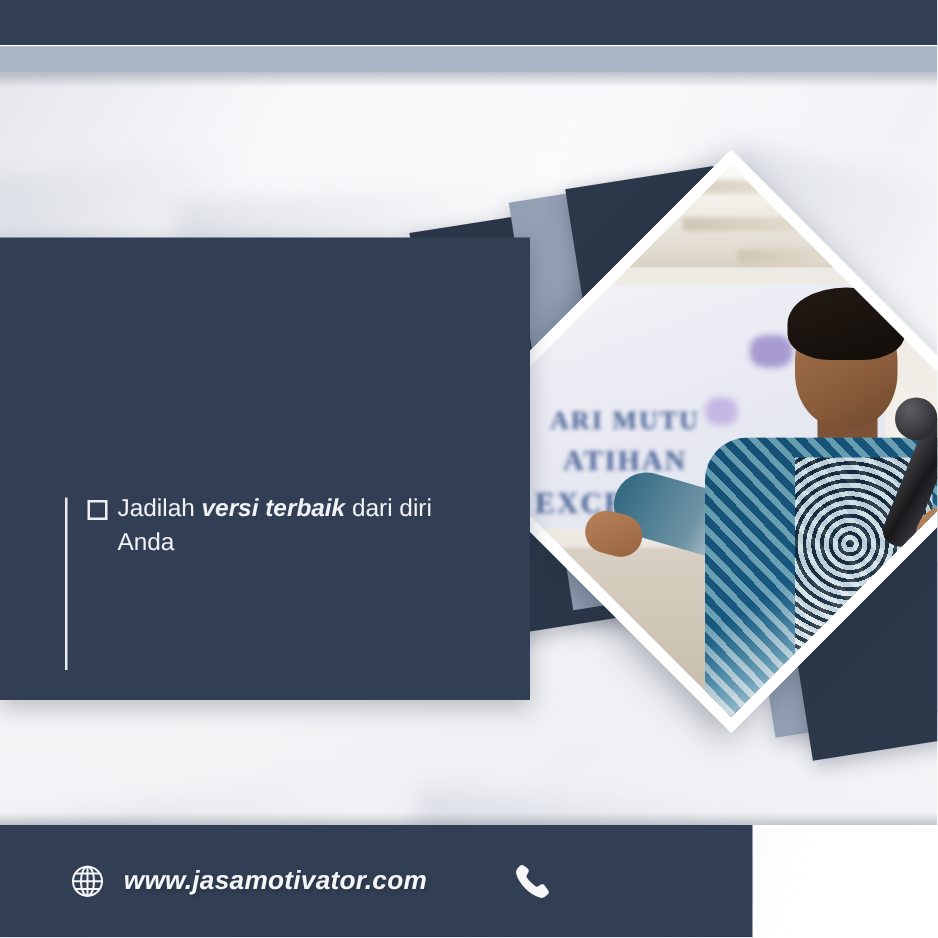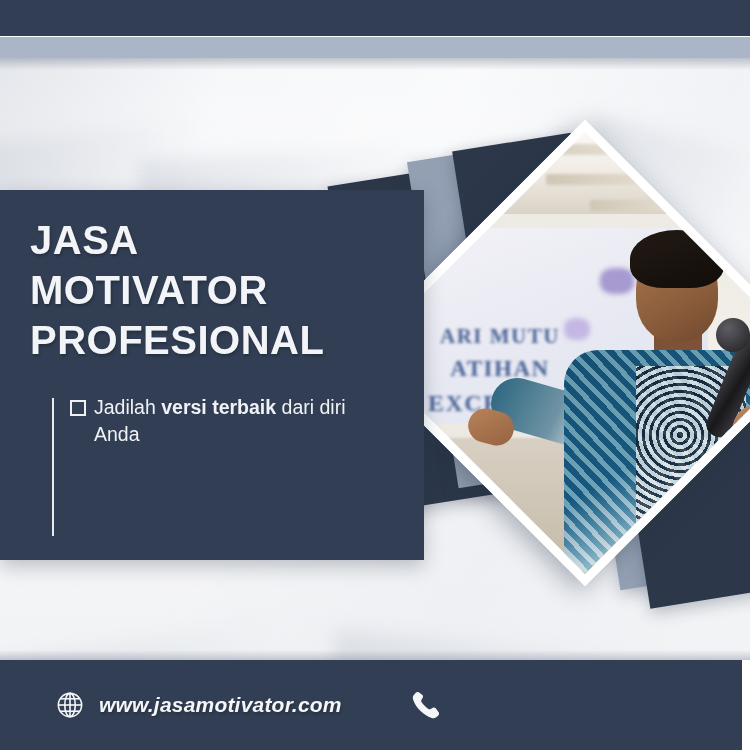--- a/index.html
+++ b/index.html
@@ -252,27 +252,27 @@
   }
   .bullet-box {
     flex: 0 0 auto;
     width: 12px; height: 12px;
     border: 2px solid #eef0f4;
     margin-top: 6px;
     margin-right: 8px;
     background: transparent;
   }
   .bullet-text { flex: 1 1 auto; }
-  .bullet-text b { font-weight: 700; }
+  .bullet-text b { font-weight: 700; font-style: italic; }
 
   
   .footer {
     position: absolute;
     left: 0; bottom: 0;
-    width: 742px; height: 90px;
+    width: 602px; height: 90px;
   }
   .footer-shadow {
     position: absolute; left: 0; bottom: 90px;
     width: 750px; height: 10px;
     background: linear-gradient(0deg, rgba(90,100,118,0.30), rgba(90,100,118,0));
   }
   .contact-web {
     position: absolute; left: 55px; top: 50%;
     transform: translateY(-50%);
     display: flex; align-items: center;
@@ -353,25 +353,20 @@
       <div class="fig-head"></div>
       <div class="fig-hair"></div>
       <div class="fig-mic"></div>
       <div class="fig-mic-head"></div>
       <div class="fig-mic-hand"></div>
     </div>
   </div>
 
   <div class="panel" style="background: rgb(49, 62, 83);"></div>
 
-  <div class="headline">
-    <div>JASA</div>
-    <div>MOTIVATOR</div>
-    <div>PROFESIONAL</div>
-  </div>
 
   <div class="accent-line"></div>
 
   <div class="bullets">
     <div class="bullet-item">
       <span class="bullet-box"></span>
       <span class="bullet-text"><span>Jadilah </span><b>versi terbaik </b><span>dari diri Anda</span></span>
     </div>
   </div>
 

